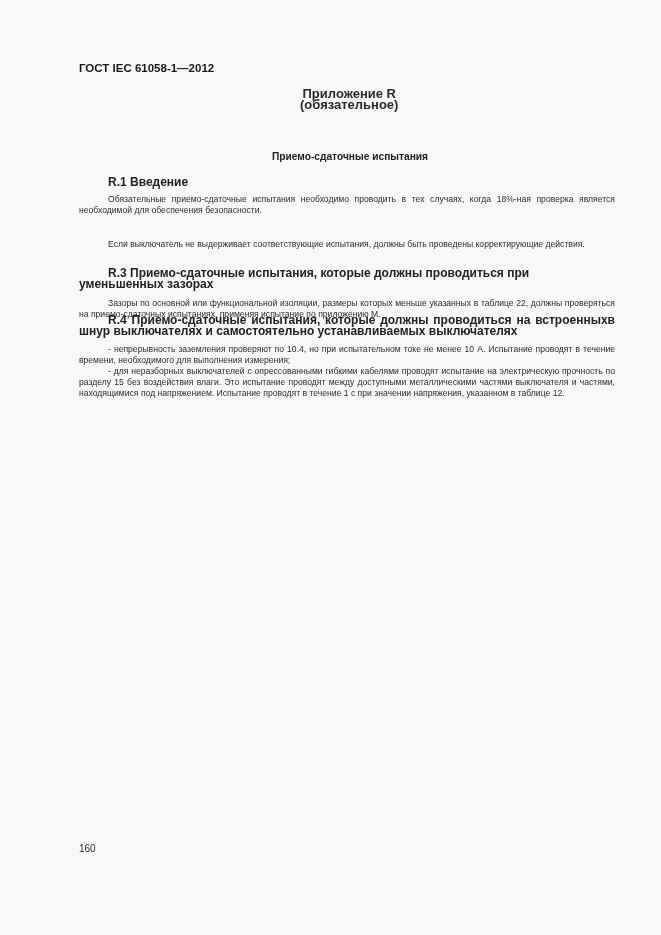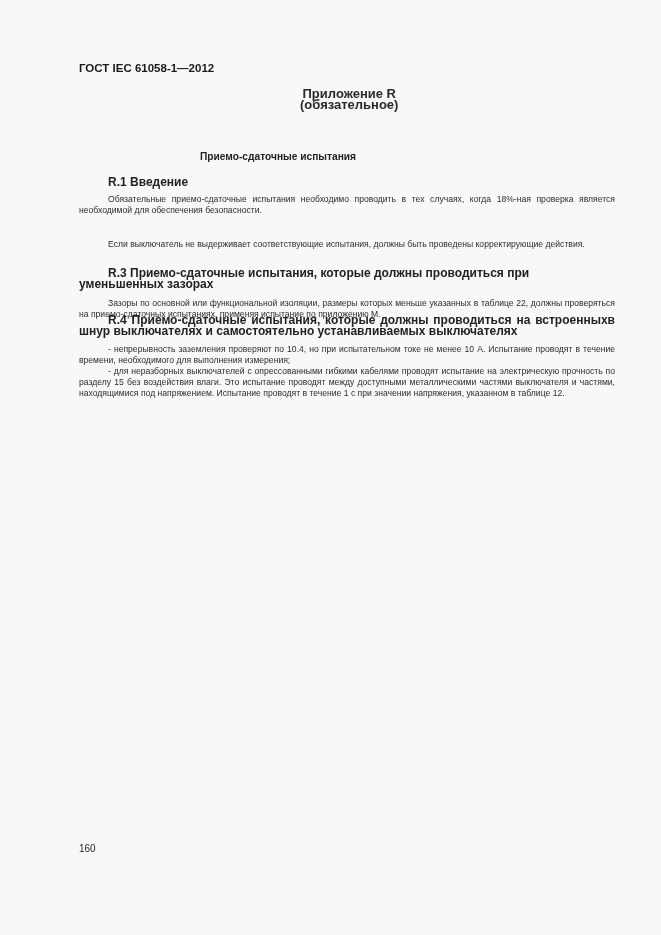--- a/index.html
+++ b/index.html
@@ -16,21 +16,21 @@
       position: absolute; left: 79px; top: 62px;
       font-size: 11.5px; font-weight: bold; color: #1a1a1a;
     }
     .annex {
       position: absolute; left: 300px; top: 88px; width: 96px;
       text-align: right; font-size: 13px; font-weight: bold; line-height: 11px;
       color: #2a2a2a;
     }
     .title {
       position: absolute; left: 200px; top: 151px; width: 300px;
-      text-align: left; font-size: 10.2px; font-weight: bold; color: #222;
+      text-align: center; font-size: 10.2px; font-weight: bold; color: #222;
     }
     .body-text {
       position: absolute; left: 79px; width: 536px;
       font-size: 8.6px; line-height: 11px; color: #2c2c2c;
       text-align: justify;
     }
     .h {
       position: absolute; left: 79px; width: 536px;
       font-size: 12px; font-weight: bold; line-height: 11px; color: #222;
     }

